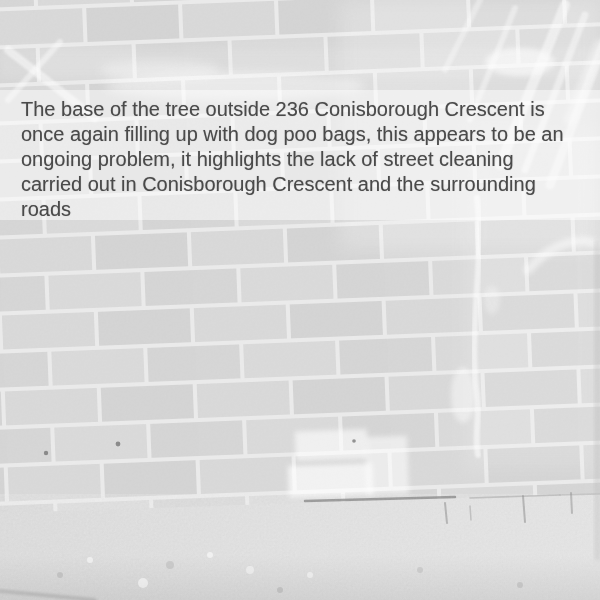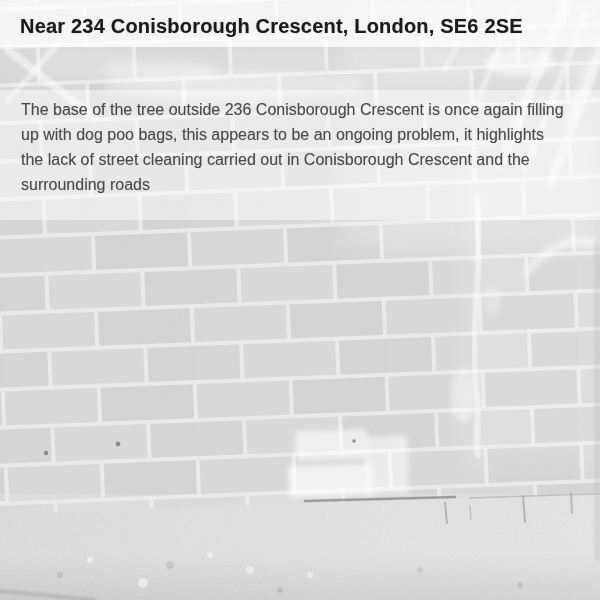--- a/index.html
+++ b/index.html
@@ -23,21 +23,21 @@
     text-shadow:0 0 1px rgba(27,27,27,0.35);
   }
   .report-overlay{
     position:absolute;left:0;top:90px;right:0;height:130px;
     background:rgba(255,255,255,0.48);
     box-sizing:border-box;
     padding:7px 30px 0 21px;
   }
   .report-text{
     width:548px;
-    font-size:16px;line-height:25px;font-weight:normal;color:#4a4a4a;
+    font-size:20px;line-height:25px;font-weight:normal;color:#4a4a4a;
     text-shadow:0 0 1px rgba(74,74,74,0.35);
   }
 </style>
 </head>
 <body>
 
 <div class="canvas">
 
   <svg class="photo" width="600" height="600" viewBox="0 0 600 600" aria-hidden="true">
     <defs>
@@ -153,21 +153,18 @@
       <circle cx="420" cy="570" r="3" fill="#cccccc"></circle>
       <circle cx="520" cy="585" r="3" fill="#cacaca"></circle>
     </g>
 
     <rect x="595" y="240" width="5" height="320" fill="#b8b8b8" opacity="0.5" filter="url(#b2)"></rect>
 
     <rect x="0" y="0" width="600" height="600" filter="url(#grainLight)" opacity="0.18"></rect>
     <rect x="0" y="555" width="600" height="45" fill="url(#bottomShade)"></rect>
   </svg>
 
-  <div class="banner">
-    <div class="banner-title">Near 234 Conisborough Crescent, London, SE6 2SE</div>
-  </div>
 
   <div class="report-overlay">
     <div class="report-text">The base of the tree outside 236 Conisborough Crescent is once again filling up with dog poo bags, this appears to be an ongoing problem, it highlights the lack of street cleaning carried out in Conisborough Crescent and the surrounding roads</div>
   </div>
 
 </div>
 
 </body></html>

